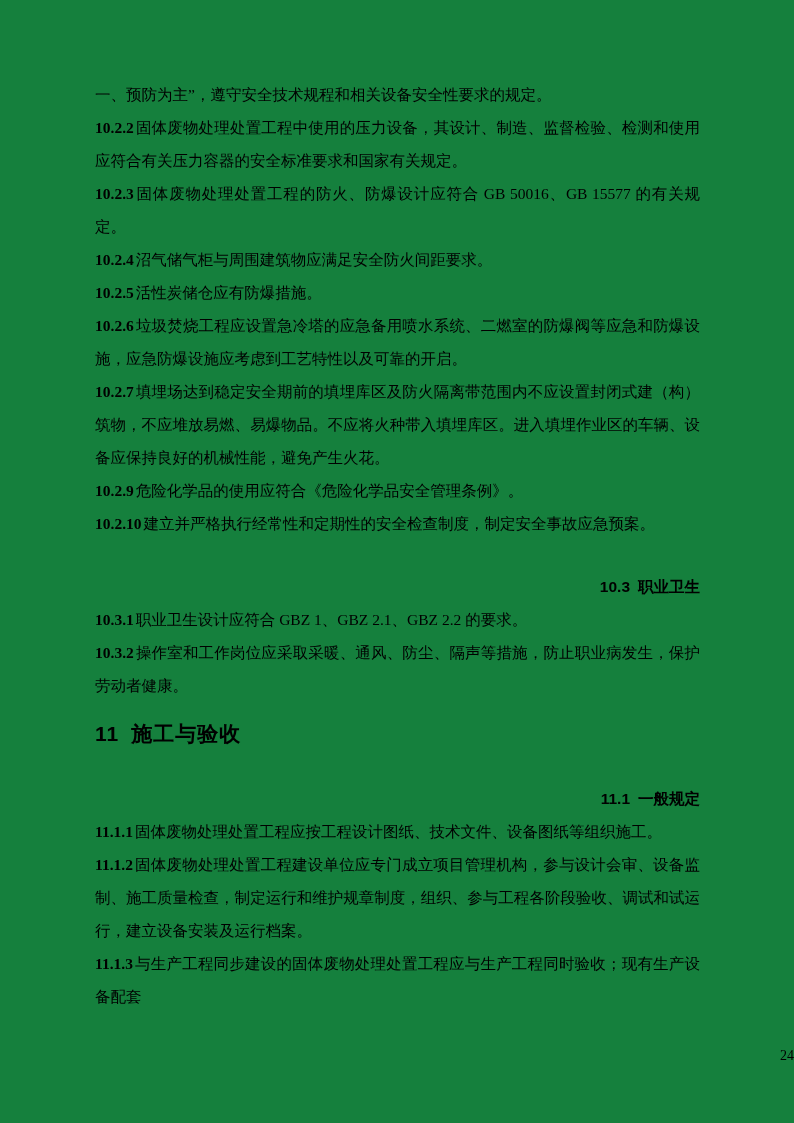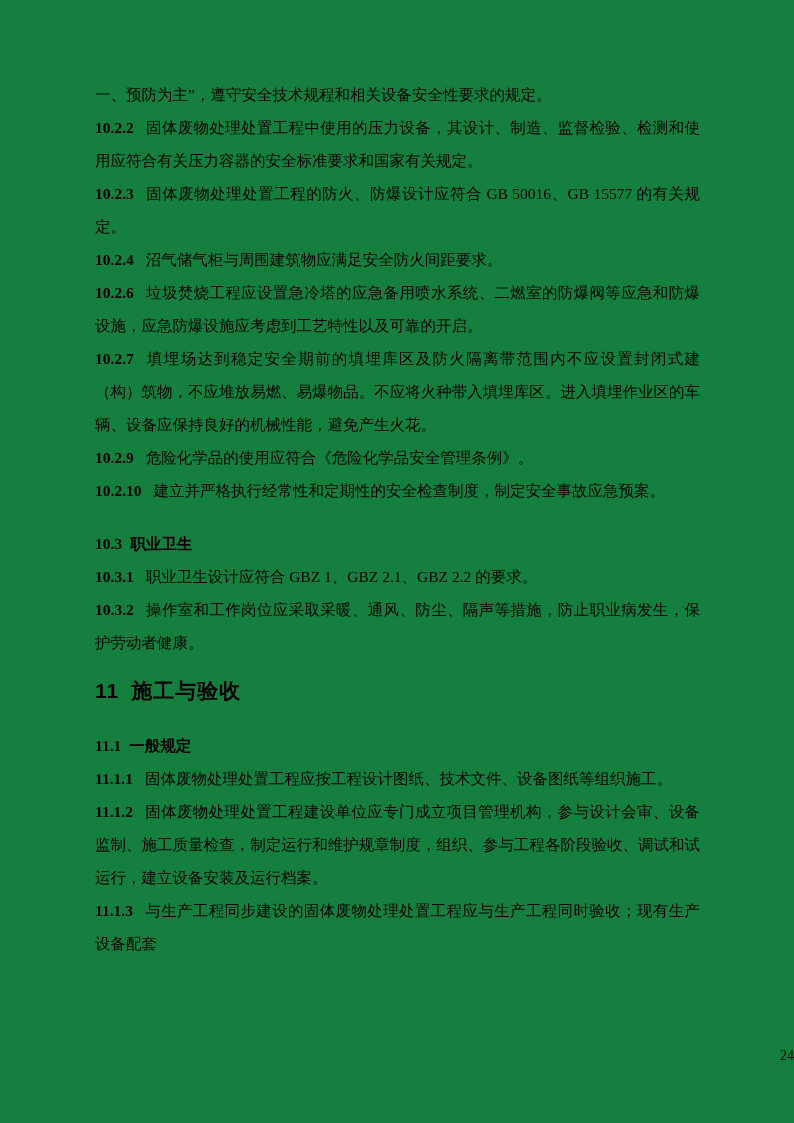--- a/index.html
+++ b/index.html
@@ -24,29 +24,30 @@
     top: 78px;
   }
   p.para {
     font-size: 15.5px;
     line-height: 33px;
     text-align: justify;
     text-justify: inter-ideograph;
   }
   .num {
     font-weight: bold;
-    margin-right: 12px;
+    margin-right: 2px;
     white-space: nowrap;
   }
   .h2 {
-    font-family: Liberation Serif, serif;
+    font-family: Liberation Sans, sans-serif;
     font-weight: bold;
     font-size: 15.5px;
     line-height: 33px;
-    margin-top: 20px;
+    margin-top: 30px;
+    text-align: right;
   }
   .h2 .num { margin-right: 8px; }
   .h1 {
     font-family: "Liberation Sans", "DejaVu Sans", sans-serif;
     font-weight: bold;
     font-size: 21px;
     line-height: 36px;
     margin-top: 14px;
     margin-bottom: 12px;
     letter-spacing: 1px;
@@ -69,20 +70,21 @@
   <div class="content">
 
     <p class="para"><span>一、预防为主”，遵守安全技术规程和相关设备安全性要求的规定。</span></p>
 
     <p class="para"><span class="num">10.2.2</span><span>固体废物处理处置工程中使用的压力设备，其设计、制造、监督检验、检测和使用应符合有关压力容器的安全标准要求和国家有关规定。</span></p>
 
     <p class="para"><span class="num">10.2.3</span><span>固体废物处理处置工程的防火、防爆设计应符合 GB 50016、GB 15577 的有关规定。</span></p>
 
     <p class="para"><span class="num">10.2.4</span><span>沼气储气柜与周围建筑物应满足安全防火间距要求。</span></p>
 
+    <p class="para"><span class="num">10.2.5</span><span>活性炭储仓应有防爆措施。</span></p>
 
     <p class="para"><span class="num">10.2.6</span><span>垃圾焚烧工程应设置急冷塔的应急备用喷水系统、二燃室的防爆阀等应急和防爆设施，应急防爆设施应考虑到工艺特性以及可靠的开启。</span></p>
 
     <p class="para"><span class="num">10.2.7</span><span>填埋场达到稳定安全期前的填埋库区及防火隔离带范围内不应设置封闭式建（构）筑物，不应堆放易燃、易爆物品。不应将火种带入填埋库区。进入填埋作业区的车辆、设备应保持良好的机械性能，避免产生火花。</span></p>
 
 
     <p class="para"><span class="num">10.2.9</span><span>危险化学品的使用应符合《危险化学品安全管理条例》。</span></p>
 
     <p class="para"><span class="num">10.2.10</span><span>建立并严格执行经常性和定期性的安全检查制度，制定安全事故应急预案。</span></p>
 

